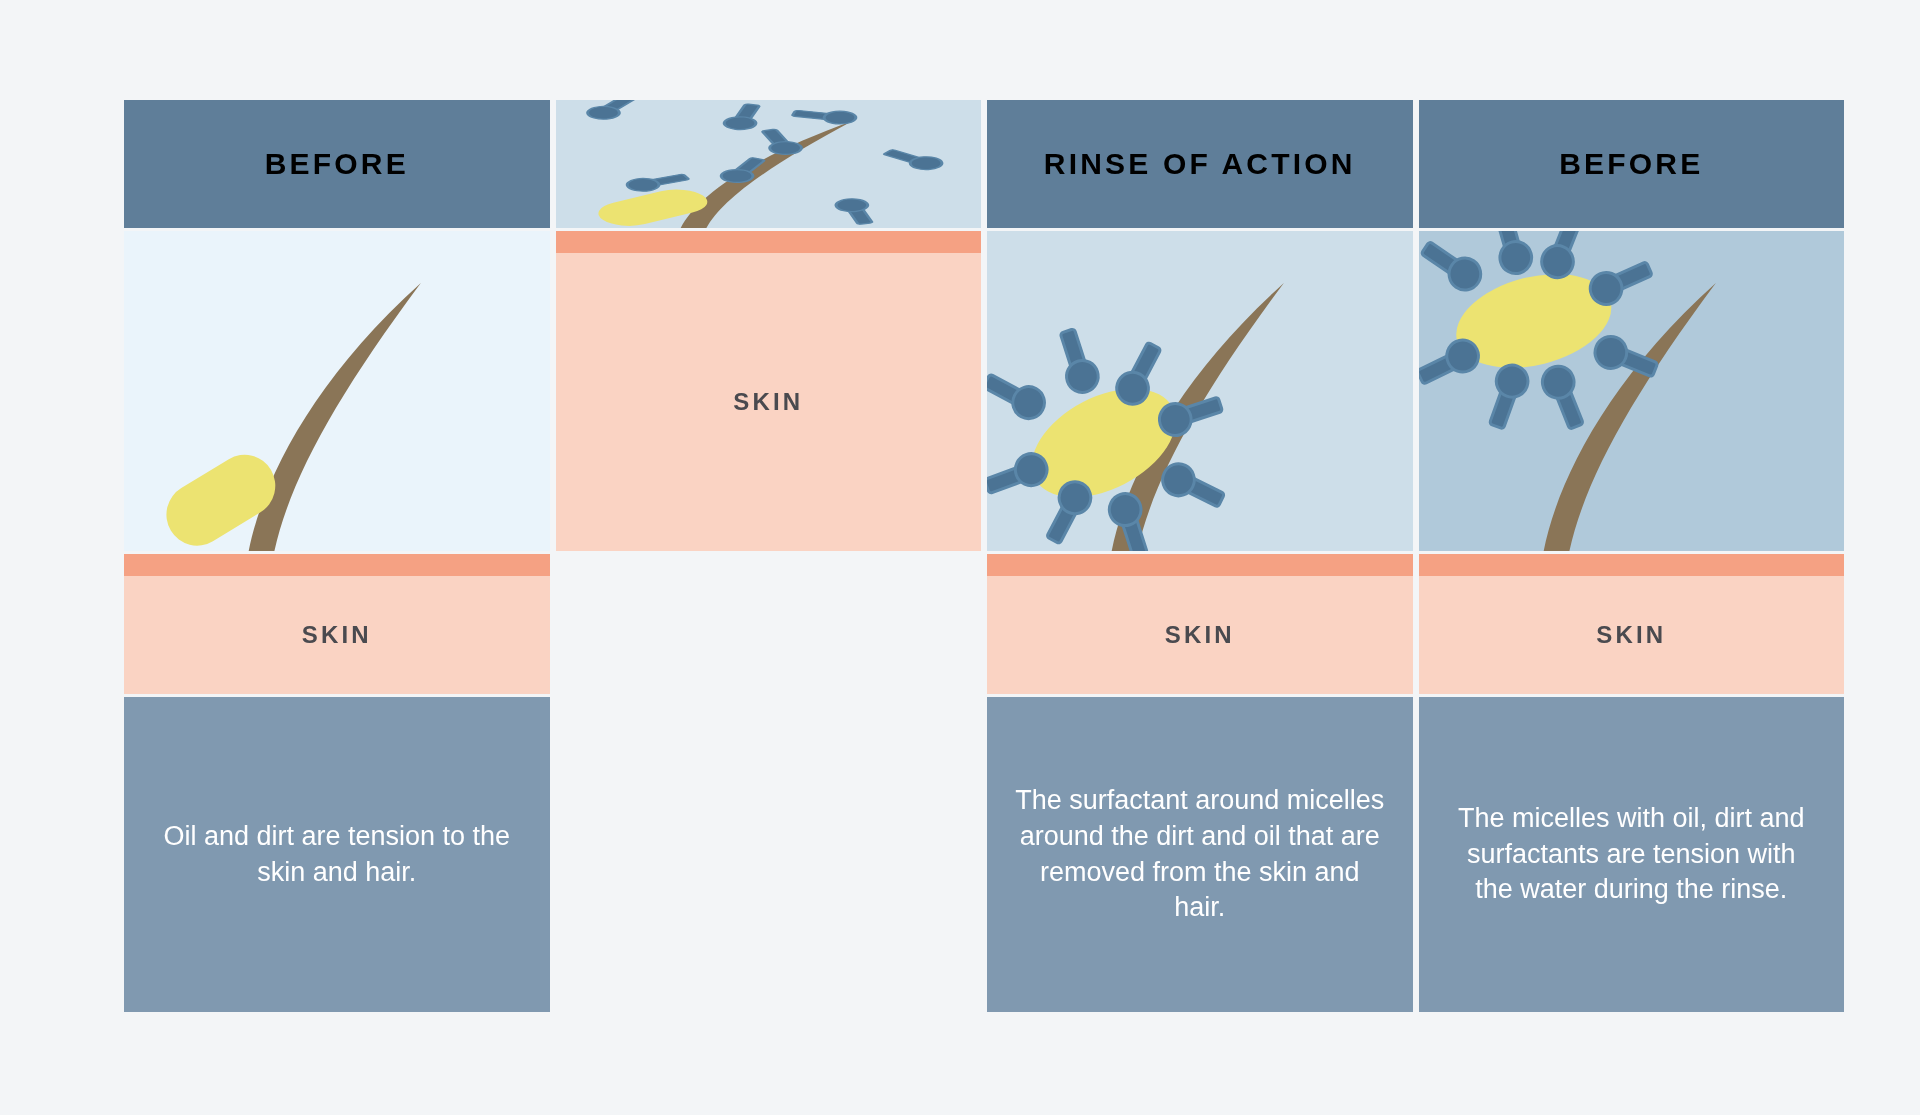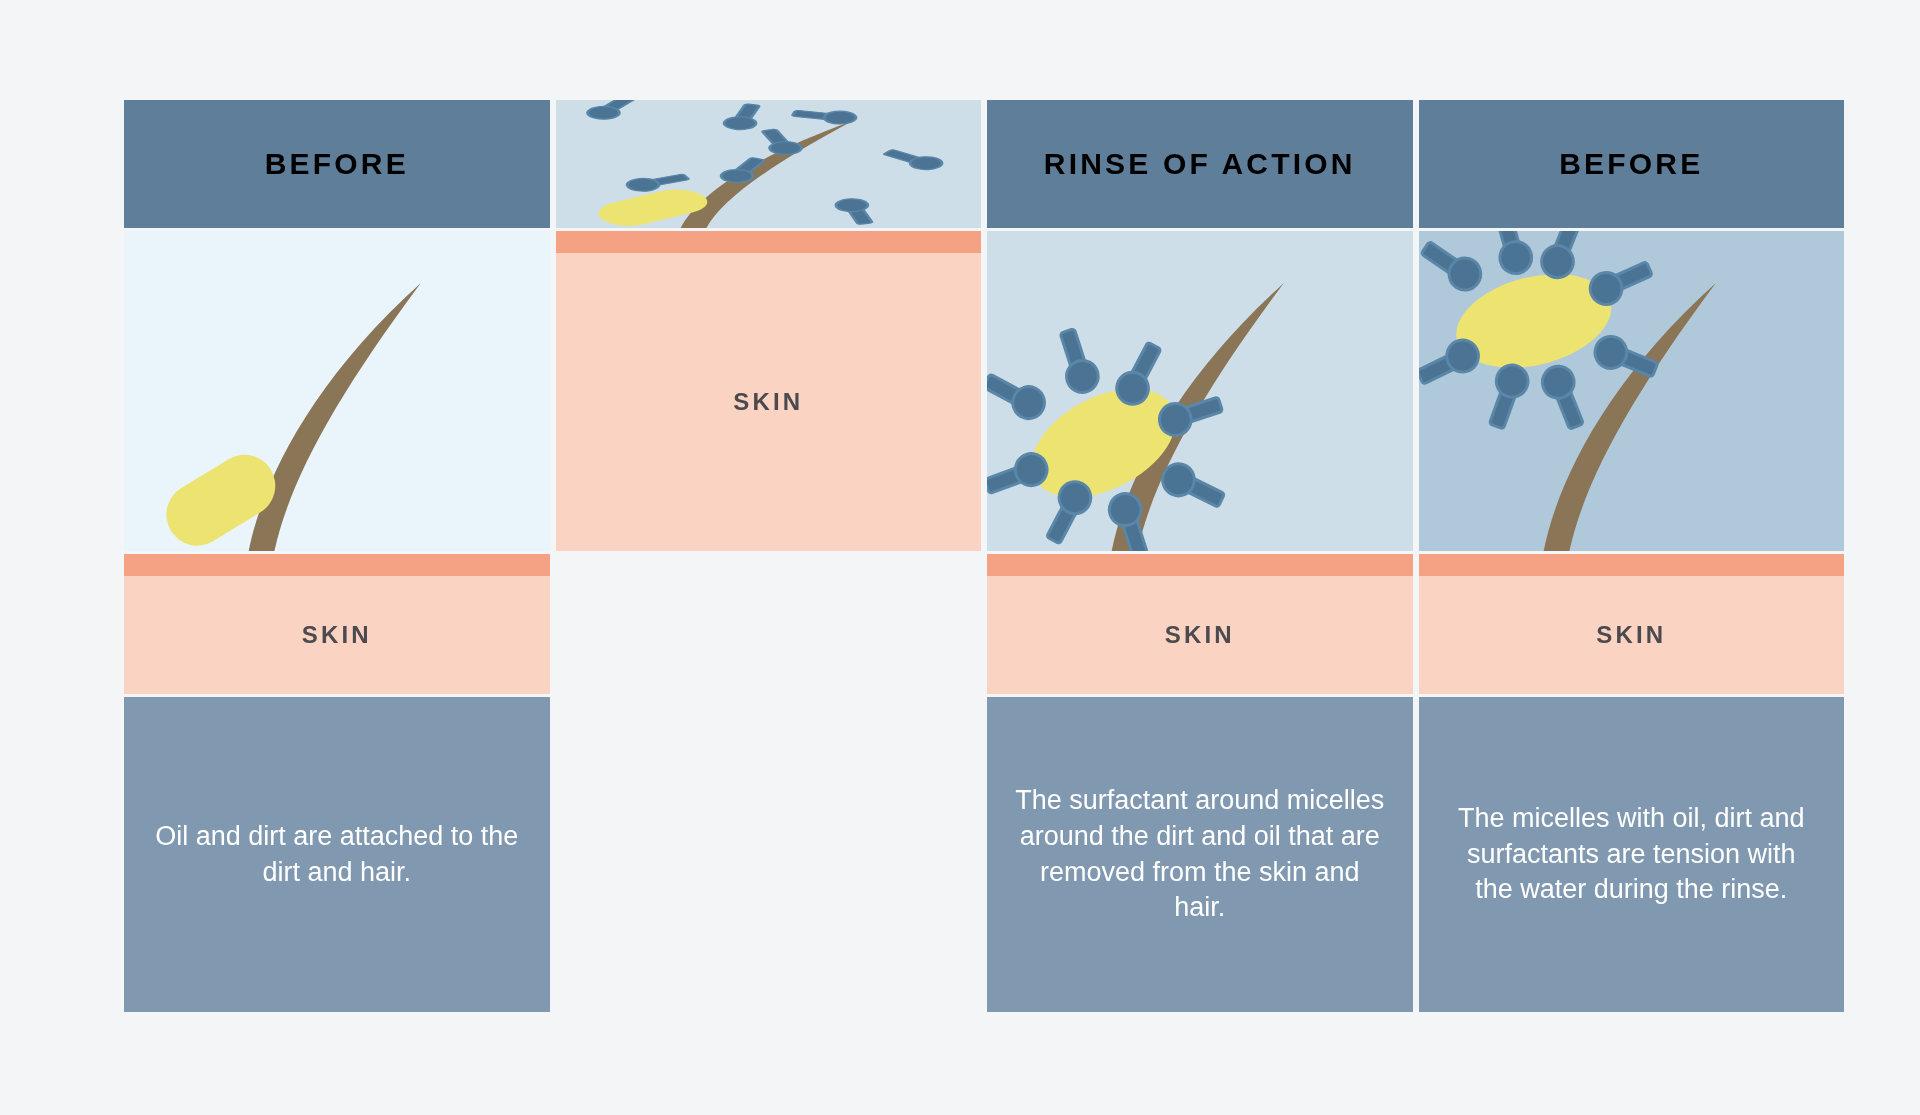--- a/index.html
+++ b/index.html
@@ -104,21 +104,21 @@
           <rect x="38" y="239" width="118" height="62" rx="31" fill="#ece371"></rect>
         </g>
       </svg>
     </div>
 
     <div class="skin">
       <span class="skin-label">SKIN</span>
     </div>
 
     <div class="caption">
-      <span class="caption-text">Oil and dirt are attached to the dirt and hair.</span>
+      <span class="caption-text">Oil and dirt are tension to the skin and hair.</span>
     </div>
   </div>
 
   <div class="panel">
 
 
     <div class="stage" style="background:#cddee9;">
       <svg viewBox="0 0 430 320" preserveAspectRatio="none" aria-hidden="true">
         <defs>
 

